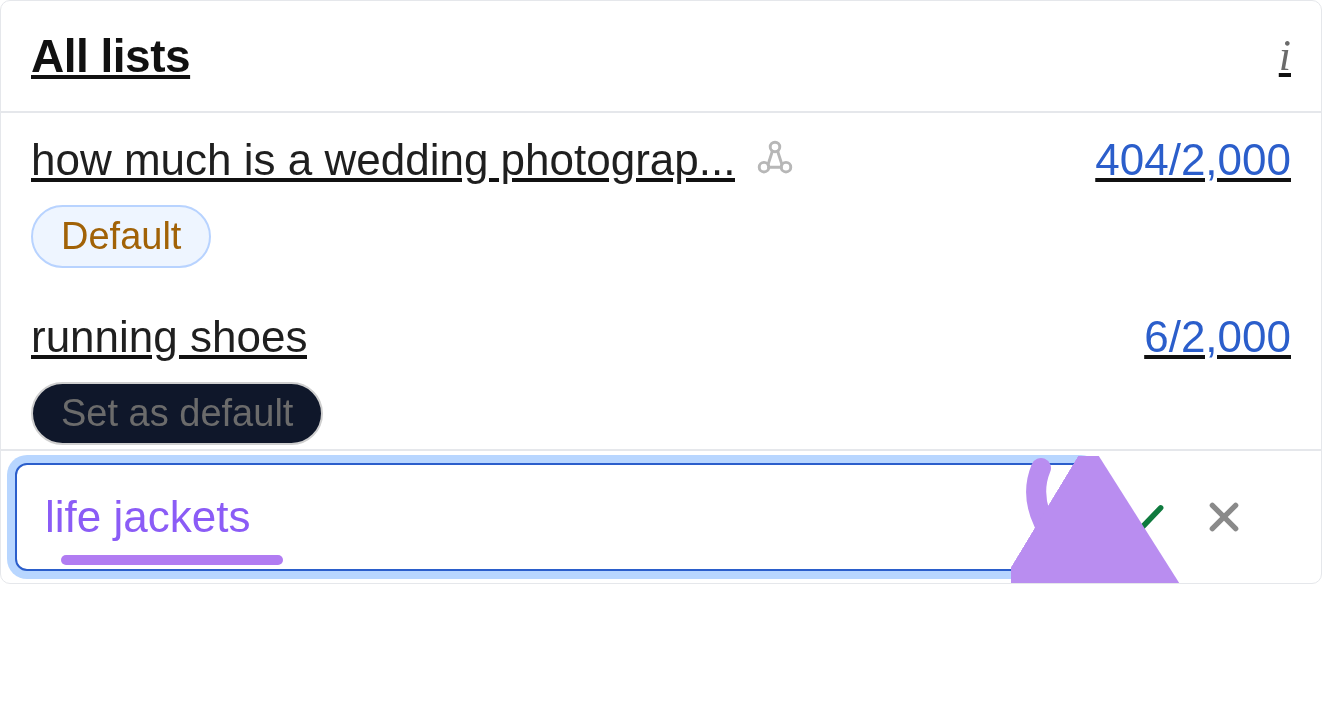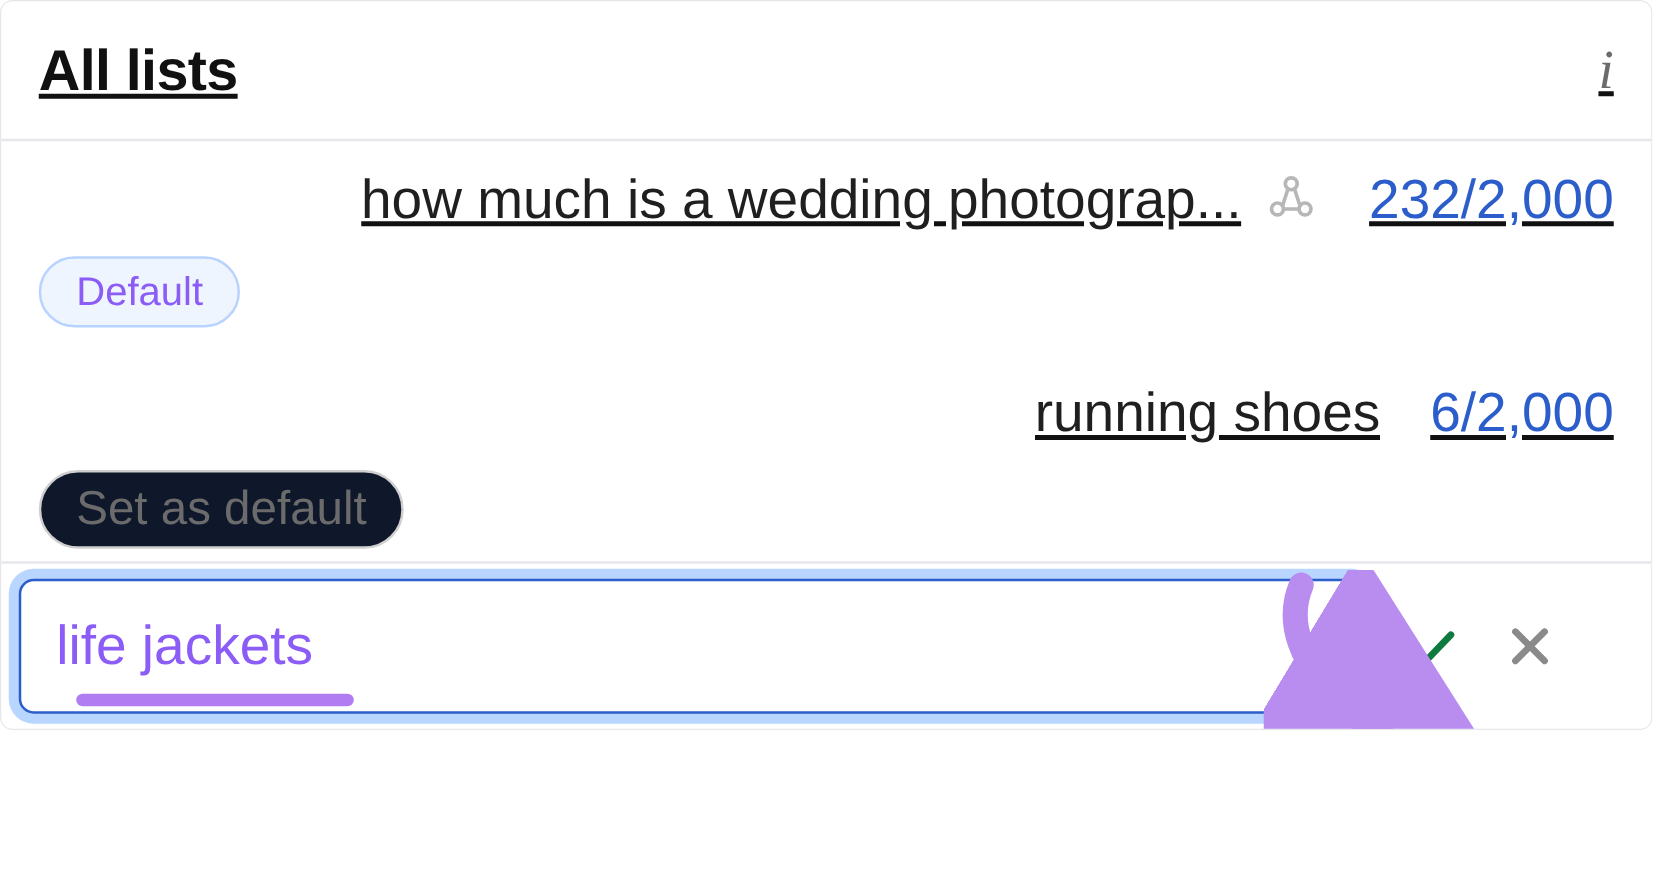--- a/index.html
+++ b/index.html
@@ -54,21 +54,21 @@
       padding-bottom: 2px;
     }
 
     .lists { }
     .list-item {
       padding: 22px 30px 22px 30px;
     }
     .row1 {
       display: flex;
       align-items: center;
-      justify-content: flex-end;
+      justify-content: space-between;
       gap: 40px;
     }
     .name-wrap {
       display: flex;
       align-items: center;
       gap: 18px;
       min-width: 0;
     }
     .list-name {
       font-size: 44px;
@@ -80,22 +80,22 @@
     }
     .count {
       font-size: 44px;
       color: #2b5ecb;
       font-weight: 400;
       white-space: nowrap;
     }
     .row2 { margin-top: 20px; }
     .default-badge {
       display: inline-block;
-      font-size: 32px;
-      color: #8b5cf6;
+      font-size: 38px;
+      color: #a16207;
       background: #eef5ff;
       border: 2px solid #b8d3ff;
       border-radius: 999px;
       padding: 8px 28px;
     }
     .set-default-btn {
       display: inline-block;
       font-size: 38px;
       color: #6b6b6b;
       background: #0f172a;
@@ -181,21 +181,21 @@
             <svg width="44" height="44" viewBox="0 0 24 24" fill="none" stroke="#b7b7b7" stroke-width="1.6">
               <circle cx="6" cy="17" r="2.6"></circle>
               <circle cx="18" cy="17" r="2.6"></circle>
               <circle cx="12" cy="6" r="2.6"></circle>
               <path d="M8.2 15.6 L10.6 8.2" stroke-linecap="round"></path>
               <path d="M13.4 8.2 L15.8 15.6" stroke-linecap="round"></path>
               <path d="M8.6 17 L15.4 17" stroke-linecap="round"></path>
             </svg>
           </span>
         </div>
-        <div class="count">232/2,000</div>
+        <div class="count">404/2,000</div>
       </div>
       <div class="row2">
         <span class="default-badge">Default</span>
       </div>
     </div>
 
     <div class="list-item">
       <div class="row1">
         <div class="name-wrap">
           <span class="list-name">running shoes</span>

